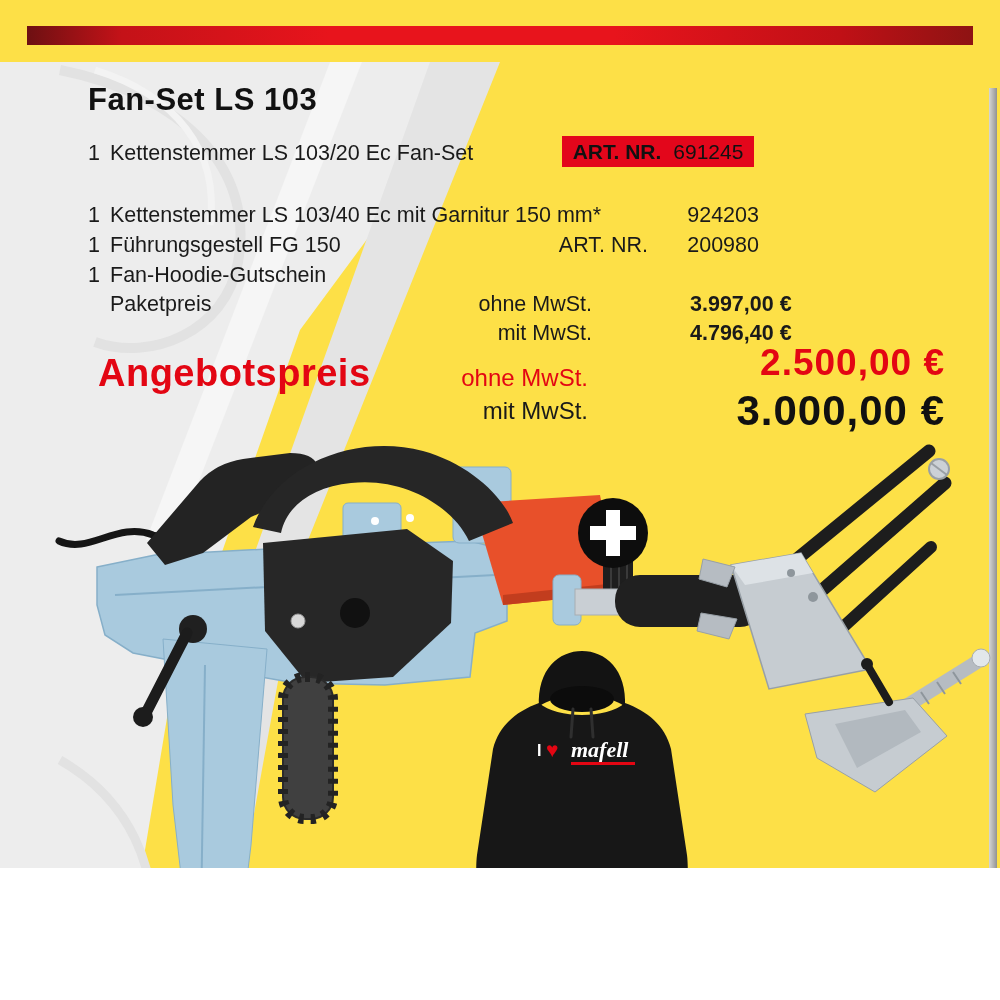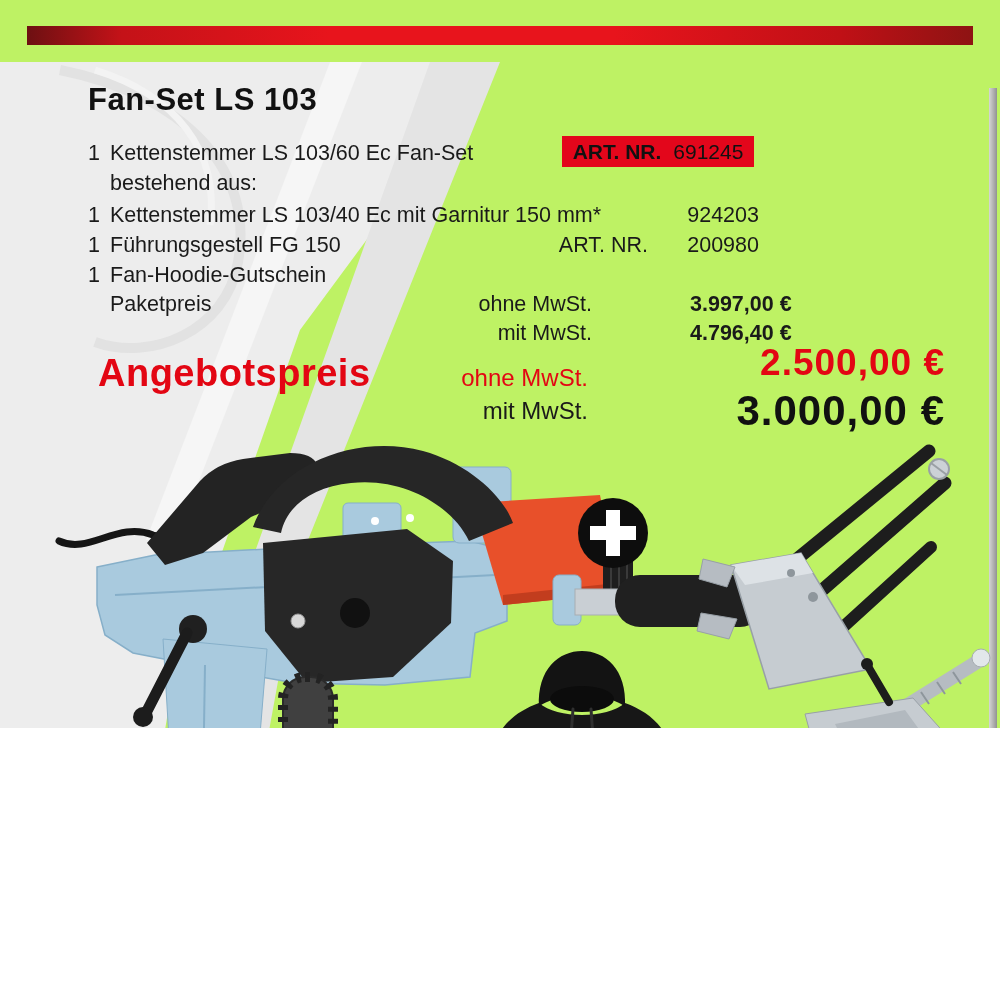--- a/index.html
+++ b/index.html
@@ -1,18 +1,18 @@
 <!DOCTYPE html>
 <html><head>
 <meta charset="utf-8">
 <style>
   html,body{margin:0;padding:0;background:#ffffff;}
   #stage{
-    position:relative;width:1000px;height:728px;overflow:hidden;
-    background:#bef264;font-family:"Liberation Sans", sans-serif;color:#1a1a1a;
+    position:relative;width:1000px;height:868px;overflow:hidden;
+    background:#fde047;font-family:"Liberation Sans", sans-serif;color:#1a1a1a;
   }
   
   #bg-left{position:absolute;left:0;top:0;width:520px;height:1000px;}
   
   #top-bar{
     position:absolute;left:27px;top:26px;width:946px;height:19px;
     background:linear-gradient(90deg,#6d1012 0%,#c41218 10%,#e8141c 32%,#e8141c 62%,#c01016 86%,#8e1313 100%);
   }
   
   #right-strip{
@@ -67,30 +67,27 @@
     <path d="M95,70 C175,95 220,150 210,225" stroke="#f3f3f3" stroke-width="7" fill="none"></path>
     <path d="M60,760 C130,800 160,870 150,940" stroke="#e2e2e2" stroke-width="9" fill="none"></path>
   </svg>
 
   <div id="top-bar"></div>
   <div id="right-strip"></div>
 
   <div id="title">Fan-Set LS 103</div>
 
   <div class="row" style="top:140px">
-    <span class="qty">1</span><span class="itm">Kettenstemmer LS 103/60 Ec Fan-Set</span>
+    <span class="qty">1</span><span class="itm">Kettenstemmer LS 103/20 Ec Fan-Set</span>
     <span class="badge">
       <span class="b-label">ART. NR.</span>
       <span class="b-value">691245</span>
     </span>
   </div>
 
-  <div class="row" style="top:170px">
-    <span class="qty"></span><span class="itm">bestehend aus:</span>
-  </div>
 
   <div class="row" style="top:202px">
     <span class="qty">1</span><span class="itm">Kettenstemmer LS 103/40 Ec mit Garnitur 150 mm*</span>
     <span class="col-num">924203</span>
   </div>
 
   <div class="row" style="top:232px">
     <span class="qty">1</span><span class="itm">Führungsgestell FG 150</span>
     <span class="col-artlabel">ART. NR.</span>
     <span class="col-num">200980</span>

